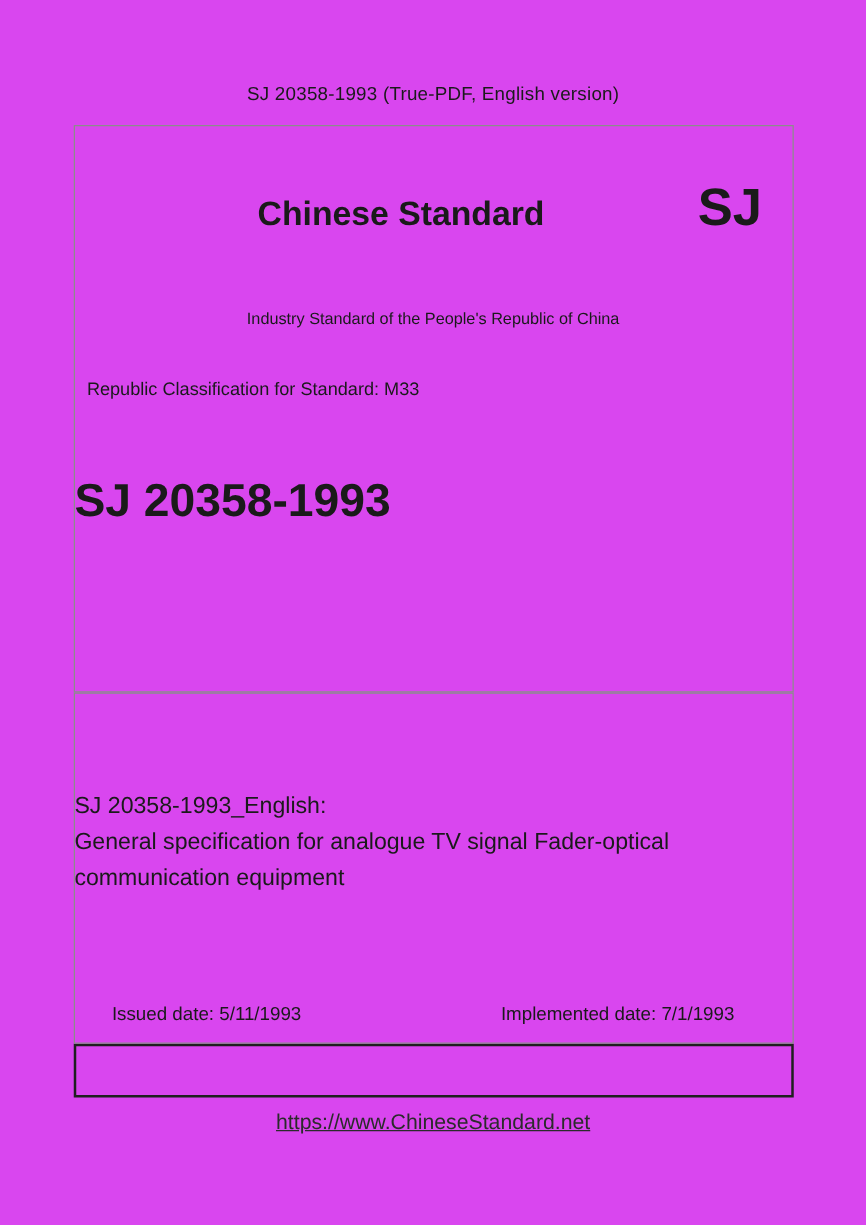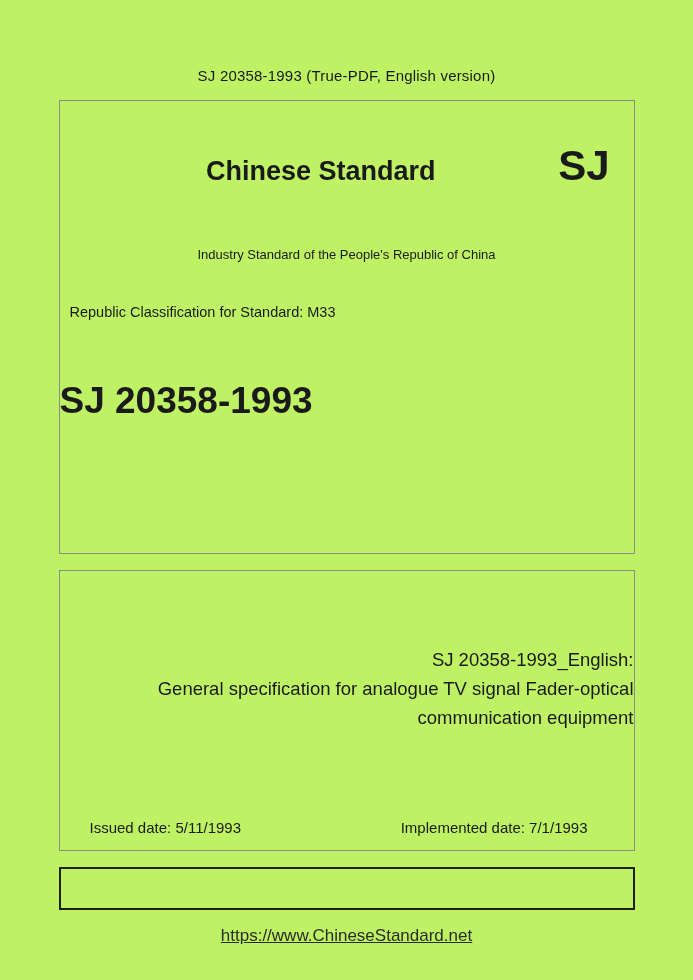--- a/index.html
+++ b/index.html
@@ -4,34 +4,34 @@
 <style>
   html, body {
     margin: 0;
     padding: 0;
     background: #ffffff;
   }
   .page {
     position: relative;
     width: 693px;
     height: 980px;
-    background: #bef264;
+    background: #d946ef;
     font-family: "Liberation Sans", sans-serif;
     color: var(--text, #1a1a1a);
     overflow: hidden;
   }
   .header-note {
     padding-top: 67px;
     text-align: center;
     font-size: 15px;
     letter-spacing: 0.2px;
   }
   .box {
     width: 576px;
-    margin: 16px auto;
+    margin: 0 auto;
     box-sizing: border-box;
   }
   .box-main {
     margin-top: 16px;
     height: 454px;
     border: 1px solid var(--border-gray, #8c8c8c);
     position: relative;
   }
   .brand-row {
     display: flex;
@@ -66,21 +66,21 @@
     font-size: 37px;
     font-weight: bold;
   }
   .box-title {
     height: 281px;
     border: 1px solid var(--border-gray, #8c8c8c);
     position: relative;
   }
   .doc-title {
     padding-top: 74px;
-    text-align: right;
+    text-align: left;
     font-size: 18.5px;
     line-height: 29px;
   }
   .dates-row {
     position: absolute;
     left: 0;
     right: 16px;
     bottom: 14px;
     display: flex;
     justify-content: space-between;

